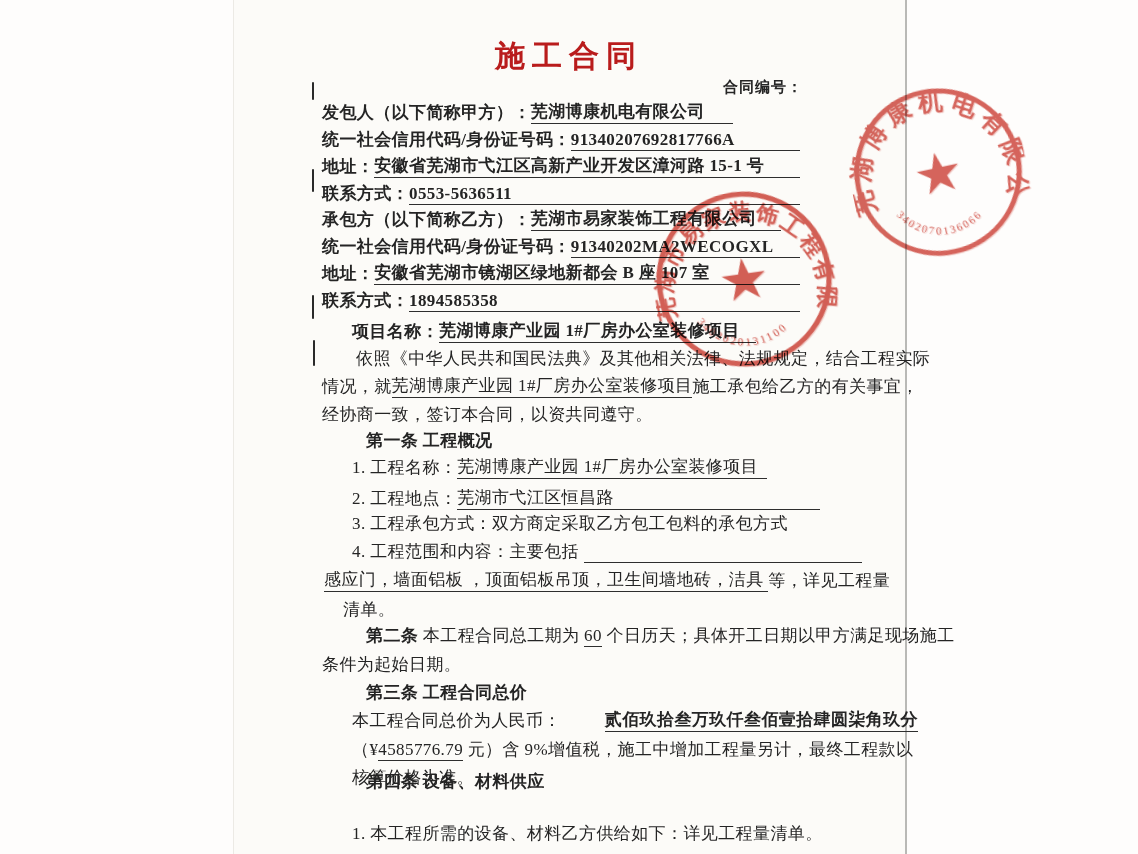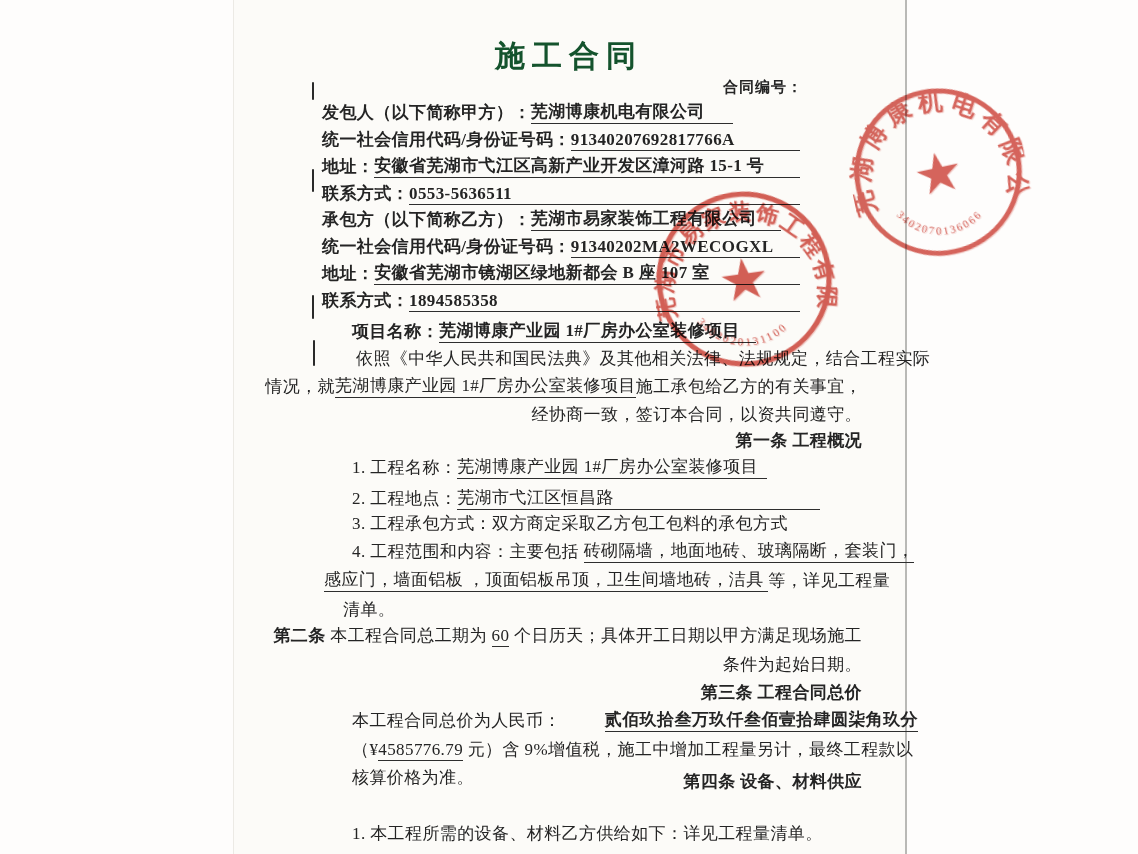--- a/index.html
+++ b/index.html
@@ -10,31 +10,31 @@
   }
   .stage{position:absolute;left:0;top:0;width:1138px;height:854px;background:#fefdfc;}
   .page{
     position:absolute;left:233px;top:0;width:672px;height:854px;
     background:#fcfbf8;
     border-right:2px solid #b9b9b6;
     box-shadow:inset 1px 0 0 #eceae5;
   }
   .title{
     position:absolute;left:0;top:36px;width:672px;text-align:center;
-    font-size:30px;font-weight:bold;letter-spacing:7px;color:#14532d;
+    font-size:30px;font-weight:bold;letter-spacing:7px;color:#b91c1c;
   }
   .contract-no{
     position:absolute;left:490px;top:78px;font-size:15px;font-weight:bold;color:#262626;letter-spacing:1px;
   }
   .line{
     position:absolute;display:flex;align-items:flex-end;height:25px;
     font-size:17px;color:#242424;white-space:pre;letter-spacing:.4px;
   }
   .w-head{left:89px;width:478px;}
-  .w-body{left:89px;width:540px;justify-content:flex-end;}
+  .w-body{left:89px;width:540px;}
   .w-item{left:119px;width:510px;}
   .bold{font-weight:bold;margin-left:44px;}
   .semib{font-weight:600;}
   .u{border-bottom:1.6px solid #2e2e2e;}
   .fill{flex:1;border-bottom:1.6px solid #2e2e2e;}
   .artifact{position:absolute;width:2px;background:#2a2a2a;border-radius:1px;}
   .stamp{
     position:absolute;color:#cf4a40;opacity:.85;mix-blend-mode:multiply;
     filter:drop-shadow(1.5px 1.5px 0 rgba(207,74,64,.28));
   }
@@ -123,21 +123,20 @@
     <div class="line" style="top:485px;left:119px;width:468px">
       <span>2. 工程地点：</span>
       <span class="u">芜湖市弋江区恒昌路</span>
       <span class="fill"></span>
     </div>
     <div class="line w-item" style="top:510px">
       <span>3. 工程承包方式：双方商定采取乙方包工包料的承包方式</span>
     </div>
     <div class="line w-item" style="top:538px">
       <span>4. 工程范围和内容：主要包括 </span>
-      <span class="u">砖砌隔墙，地面地砖、玻璃隔断，套装门，</span>
       <span class="fill"></span>
     </div>
     <div class="line" style="top:567px;left:91px;width:537px">
       <span class="u">感应门，墙面铝板 ，顶面铝板吊顶，卫生间墙地砖，洁具 </span>
       <span>等，详见工程量</span>
     </div>
     <div class="line" style="top:596px;left:110px;width:200px">
       <span>清单。</span>
     </div>
 

